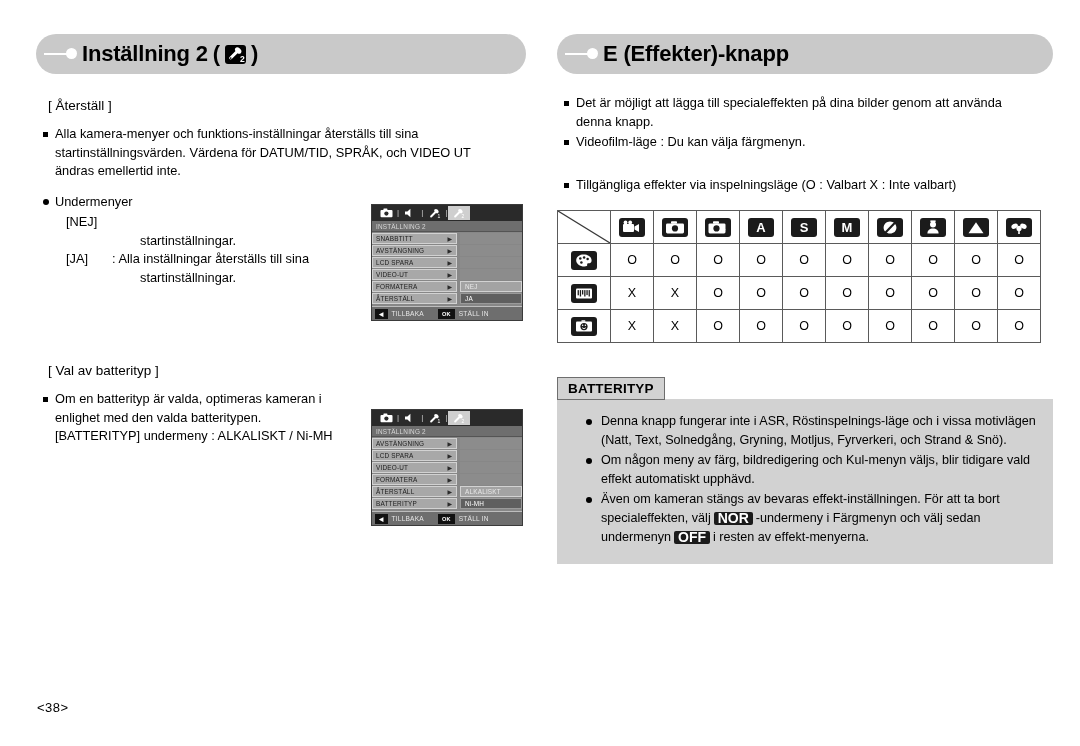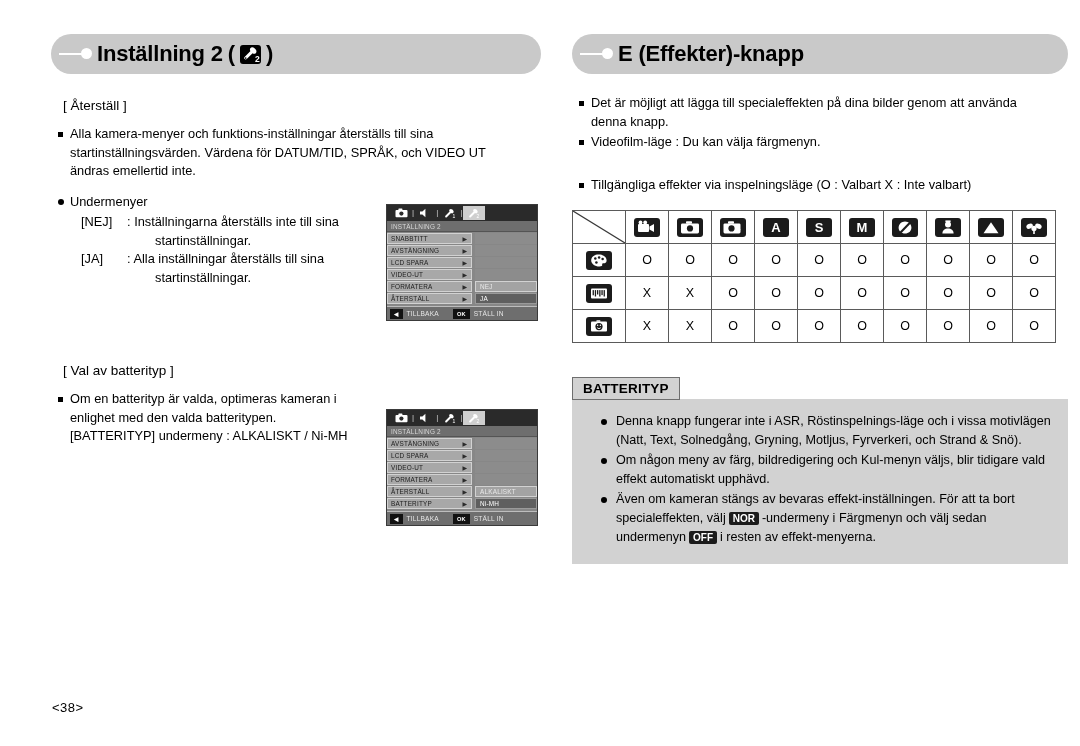--- a/index.html
+++ b/index.html
@@ -11,21 +11,21 @@
     font-family: "Liberation Sans", sans-serif;
     color: #000000;
     position: relative;
     overflow: hidden;
   }
 
   
   .page {
     position: absolute;
     left: 0; top: 0;
-    width: 948px; height: 746px; margin-left: 15px;
+    width: 948px; height: 746px;
   }
   .col-left  { position: absolute; left: 36px;  top: 34px; width: 490px; }
   .col-right { position: absolute; left: 557px; top: 34px; width: 496px; }
 
   
   .sec-header {
     position: relative;
     height: 40px;
     background: #c9c9c9;
     border-radius: 20px;
@@ -298,21 +298,21 @@
     position: absolute;
     left: 1px; top: 7px;
     width: 6px; height: 6px;
     border-radius: 50%;
     background: #000;
   }
   .kbd {
     display: inline-block;
     background: #1b1b1b;
     color: #ffffff;
-    font-size: 10px;
+    font-size: 14px;
     font-weight: bold;
     padding: 1px 4px;
     border-radius: 2px;
     vertical-align: middle;
     line-height: 11px;
     margin: 0 3px;
   }
 
   
   .pageno {
@@ -359,24 +359,20 @@
 
       <div style="height:10px"></div>
 
       <div class="b-item round">
         <span class="b-line">Undermenyer</span>
       </div>
 
       <div class="sub-list">
         <div class="sl-row">
           <span class="sl-key">[NEJ]</span>
-          <span class="sl-val">
-            <span>:</span>
-            <span>Inställningarna återställs inte till sina</span>
-          </span>
         </div>
         <div class="sl-cont">startinställningar.</div>
         <div class="sl-row">
           <span class="sl-key">[JA]</span>
           <span class="sl-val">
             <span>:</span>
             <span>Alla inställningar återställs till sina</span>
           </span>
         </div>
         <div class="sl-cont">startinställningar.</div>

